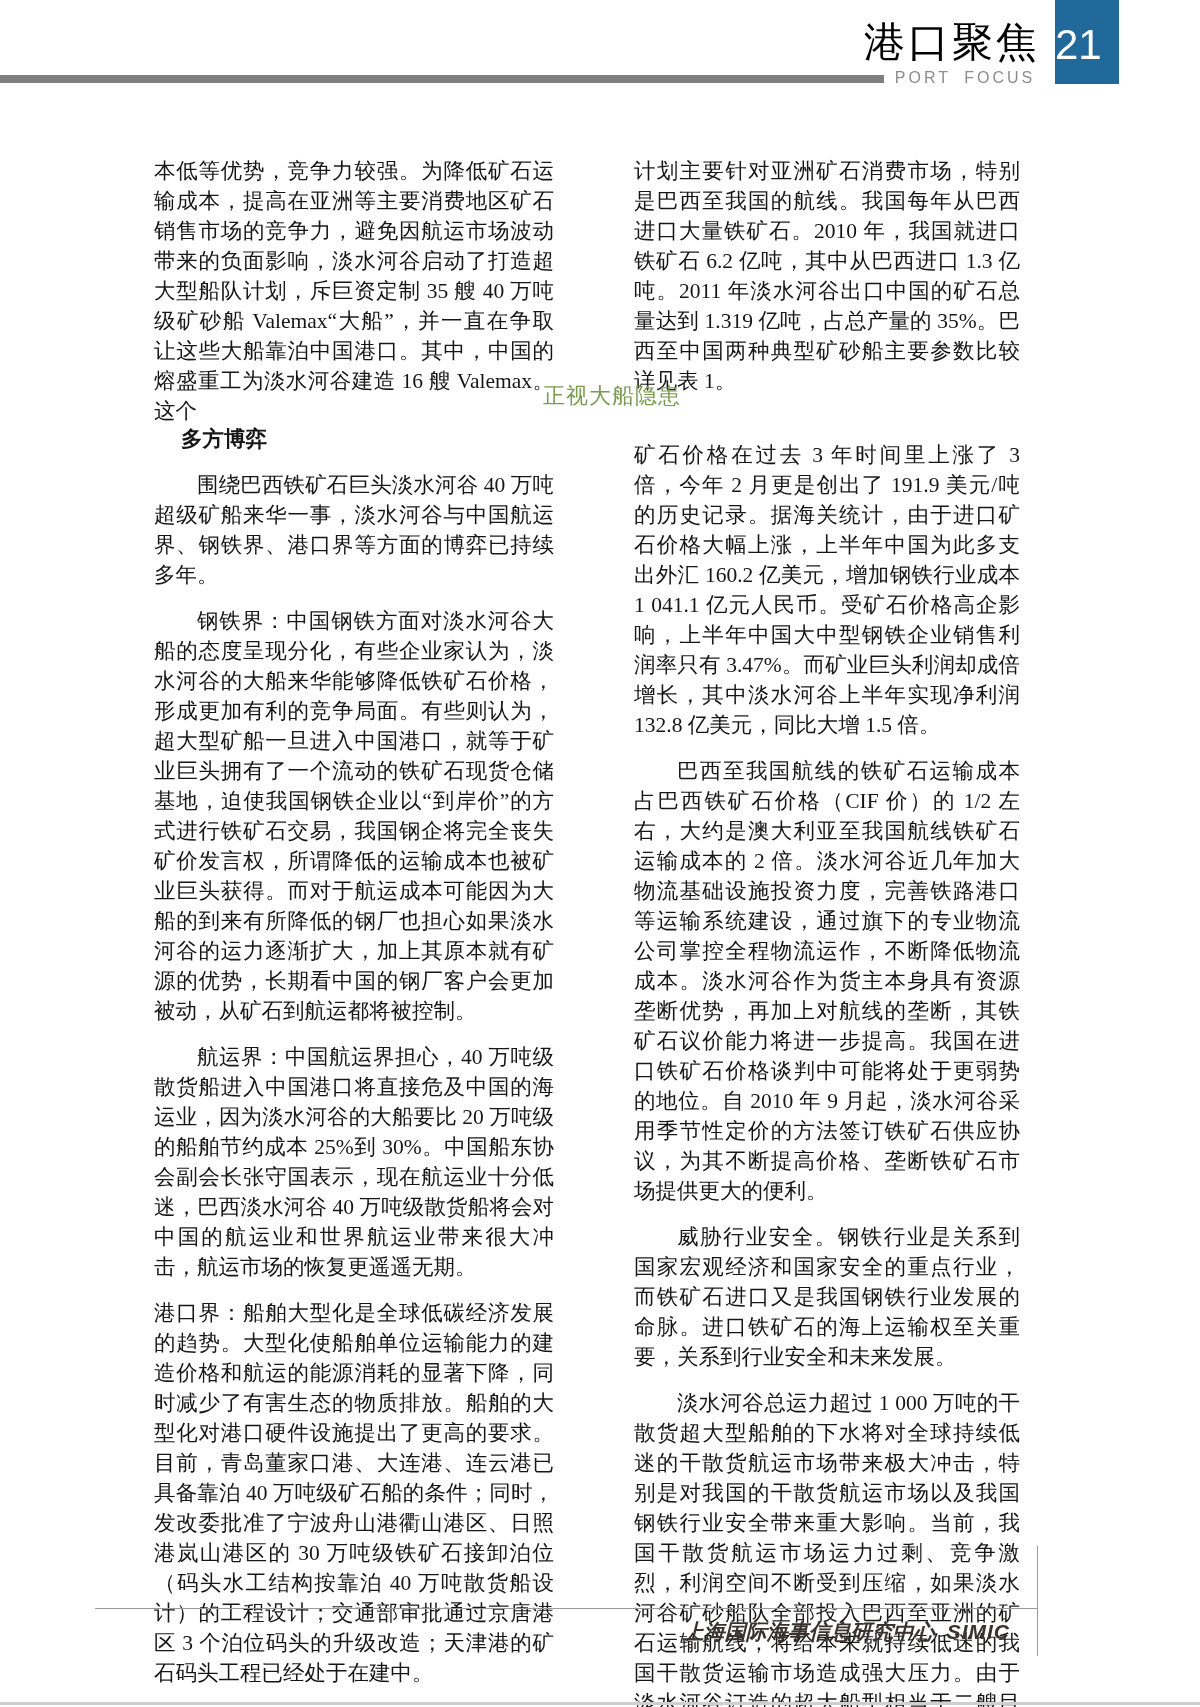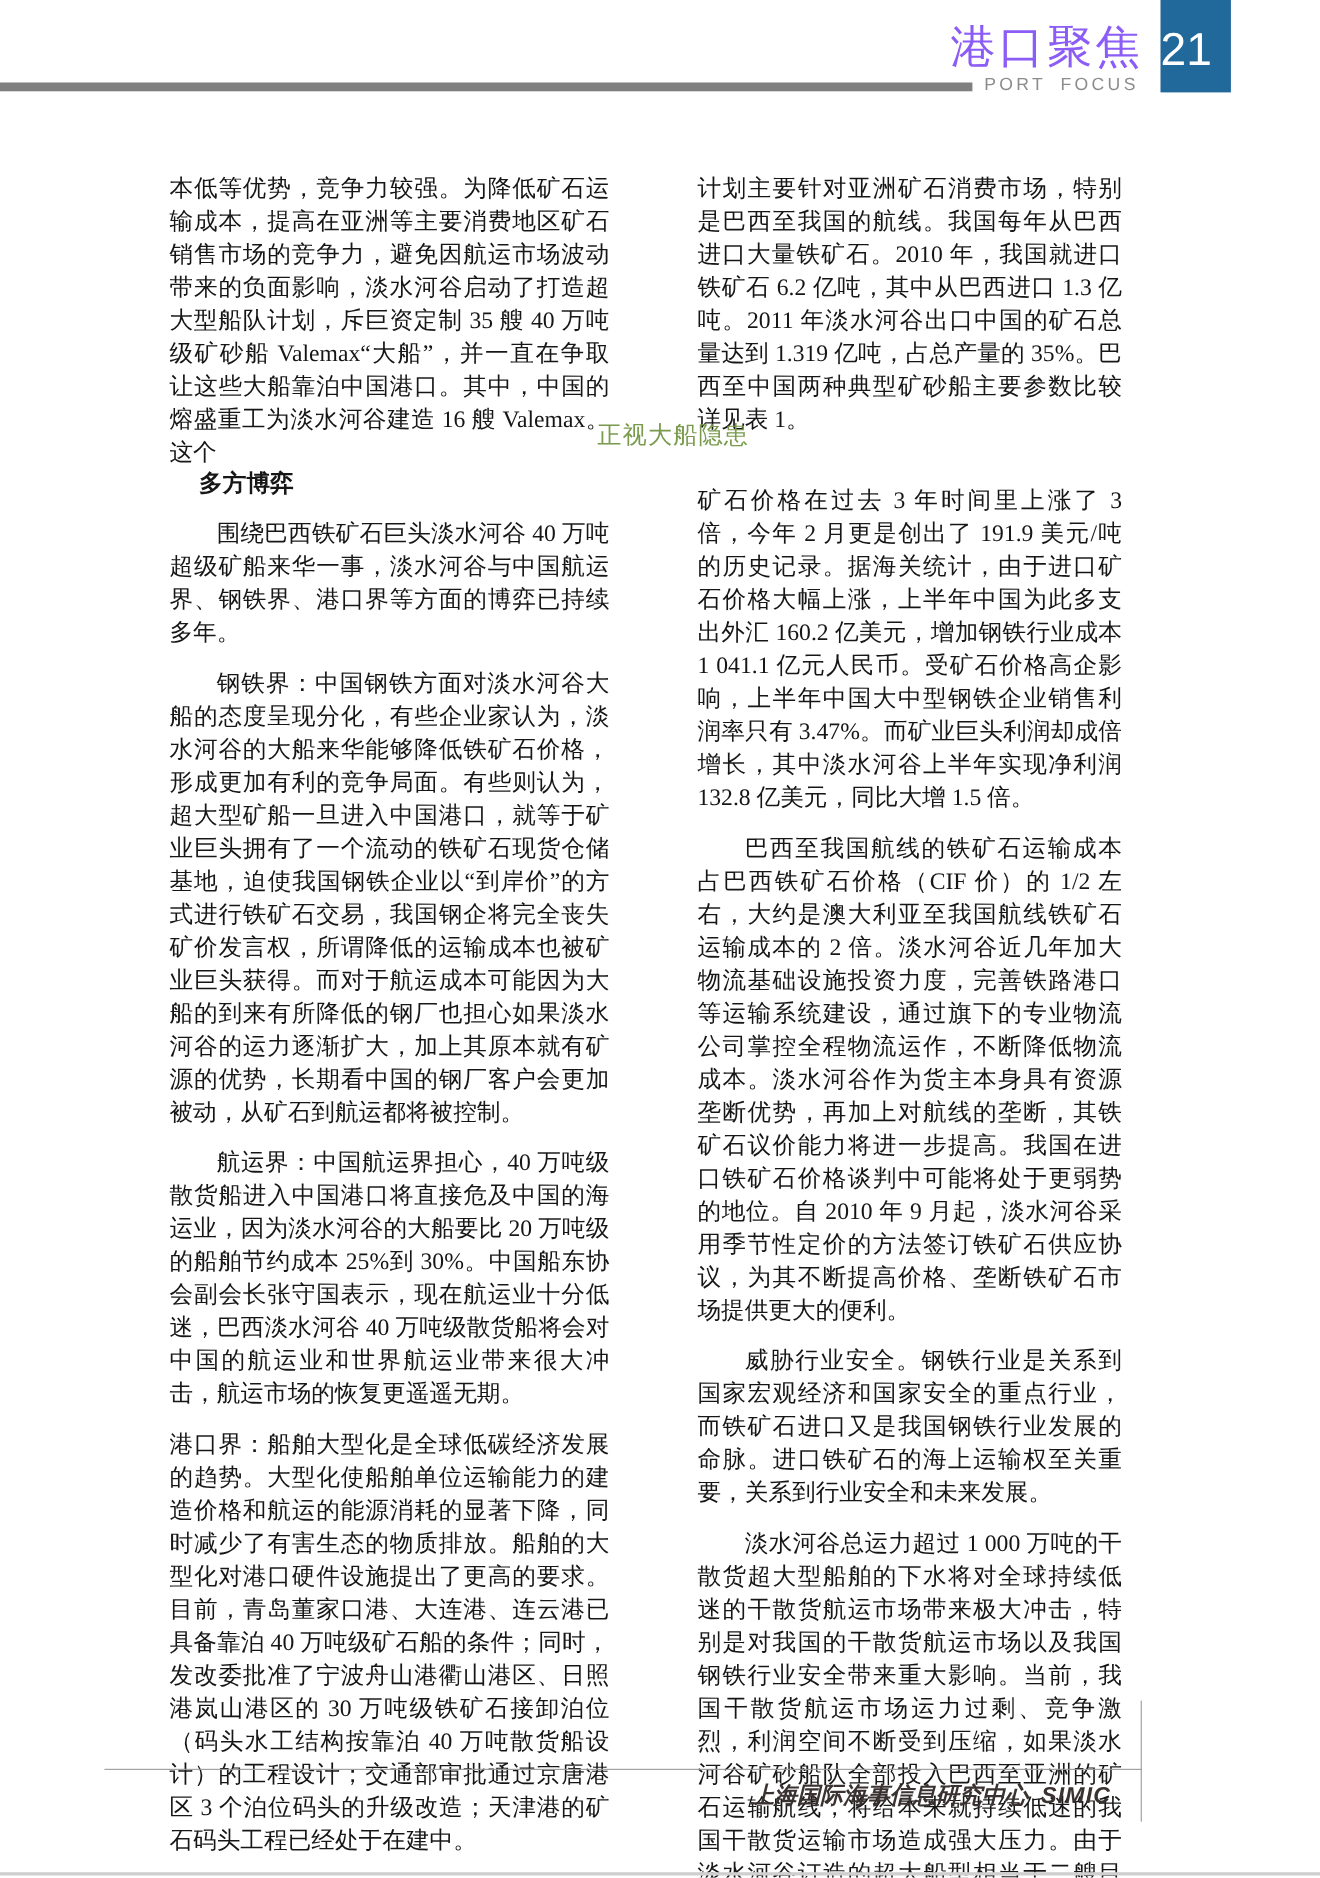--- a/index.html
+++ b/index.html
@@ -15,21 +15,21 @@
   
   .hdr-bar{
     position:absolute;left:0;top:75px;width:884px;height:8px;
     background:#7f7f7f;
   }
   .hdr-cn{
     position:absolute;left:0;top:22px;width:1040px;
     text-align:right;
     font-family:"Liberation Sans","DejaVu Sans",sans-serif;
     font-size:41px;font-weight:500;letter-spacing:3px;line-height:1;
-    color:#8b5cf6;
+    color:#000000;
   }
   .hdr-en{
     position:absolute;left:890px;top:69px;width:150px;
     text-align:center;
     font-family:"Liberation Sans","DejaVu Sans",sans-serif;
     font-size:16px;letter-spacing:3px;word-spacing:6px;
     color:#8c8c8c;
   }
   .pagenum{
     position:absolute;left:1055px;top:0;width:64px;height:84px;

